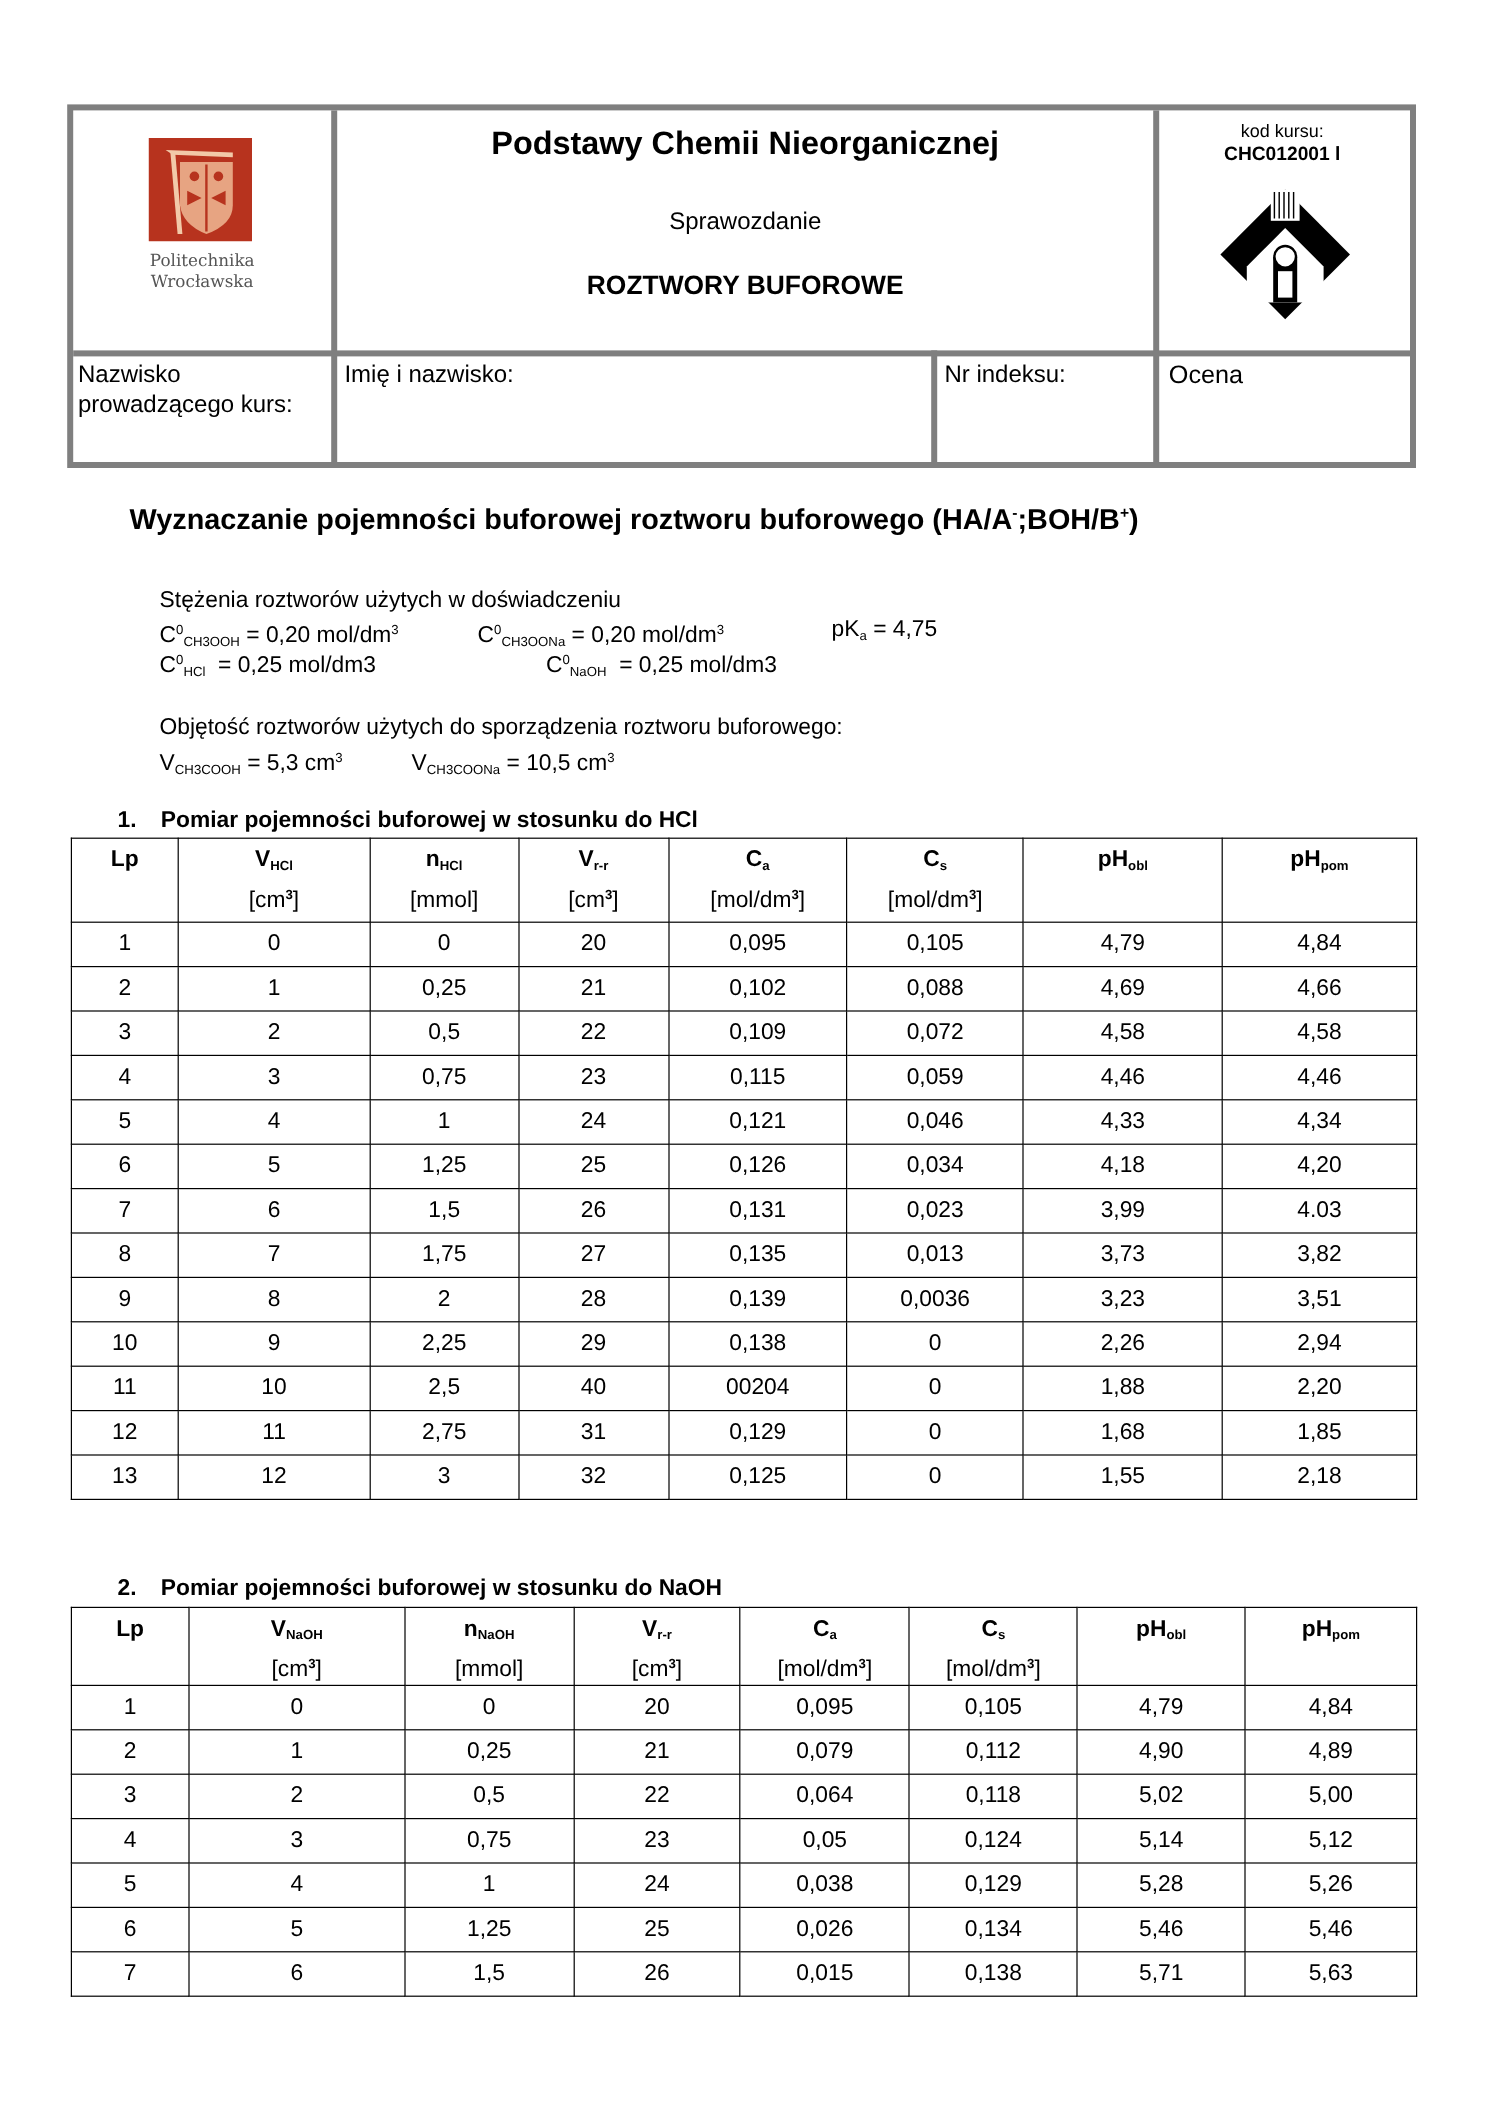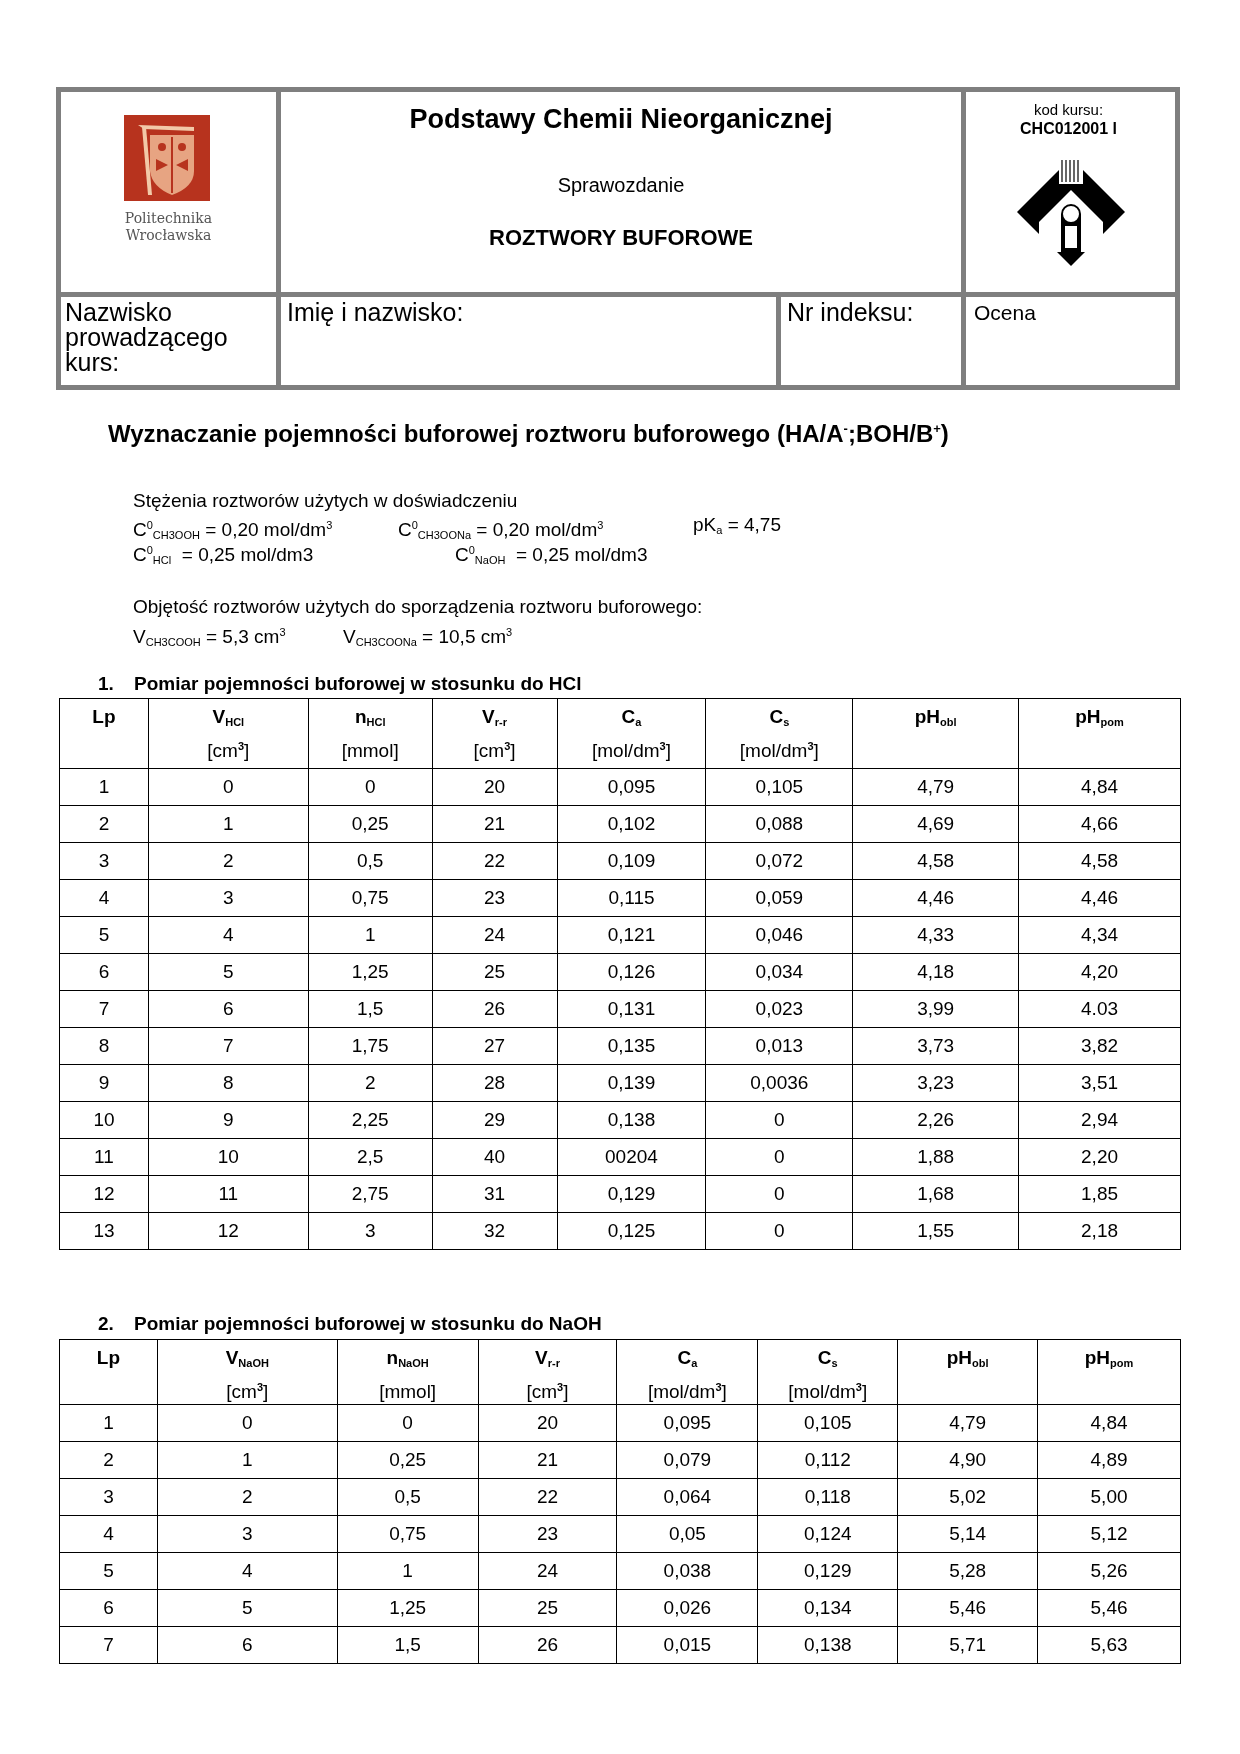--- a/index.html
+++ b/index.html
@@ -14,21 +14,21 @@
   .logo-box { position: absolute; left: 63px; top: 23px; width: 86px; height: 86px; background: #b7331e; }
   .logo-text { position: absolute; left: 0; width: 215px; text-align: center; top: 118px; font-family: "DejaVu Serif", serif; font-size: 14px; color: #555; line-height: 17px; }
 
   .title-main { position: absolute; left: 0; width: 680px; text-align: center; top: 12px; font-weight: bold; font-size: 27px; }
   .title-sub { position: absolute; left: 0; width: 680px; text-align: center; top: 82px; font-size: 20px; }
   .title-topic { position: absolute; left: 0; width: 680px; text-align: center; top: 133px; font-weight: bold; font-size: 22px; }
 
   .kod-label { position: absolute; left: 0; width: 205px; text-align: center; top: 9px; font-size: 15px; }
   .kod-val { position: absolute; left: 0; width: 205px; text-align: center; top: 28px; font-size: 16px; font-weight: bold; }
 
-  .field-label { position: absolute; font-size: 25px; line-height: 25px; }
+  .field-label { position: absolute; font-size: 20px; line-height: 25px; }
 
   
   .section-title { position: absolute; left: 108px; top: 420px; font-size: 24px; font-weight: bold; }
   .para { position: absolute; left: 133px; font-size: 19px; line-height: 24px; }
   .para sub, .para sup { font-size: 11px; }
   .para sub { vertical-align: -3px; }
   .para sup { vertical-align: 7px; }
 
   .tbl-title { position: absolute; left: 98px; font-size: 19px; font-weight: bold; }
   .tbl-title .num { display: inline-block; width: 36px; }

